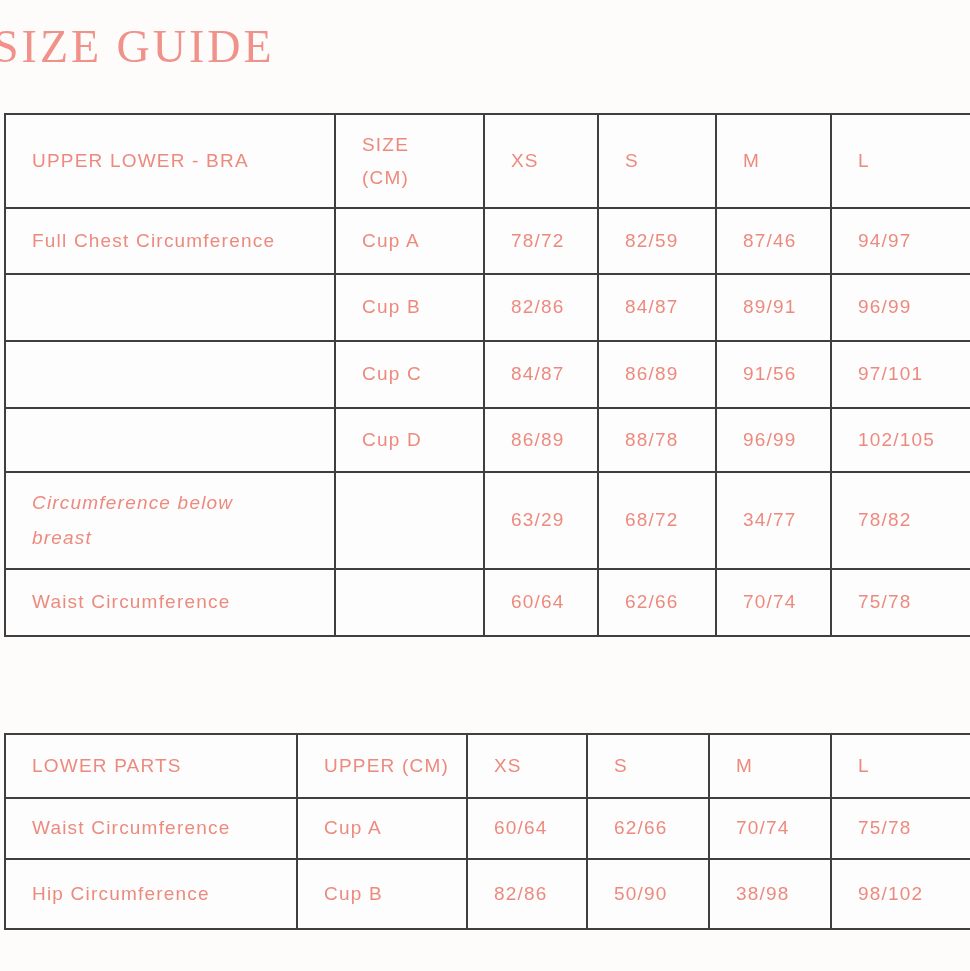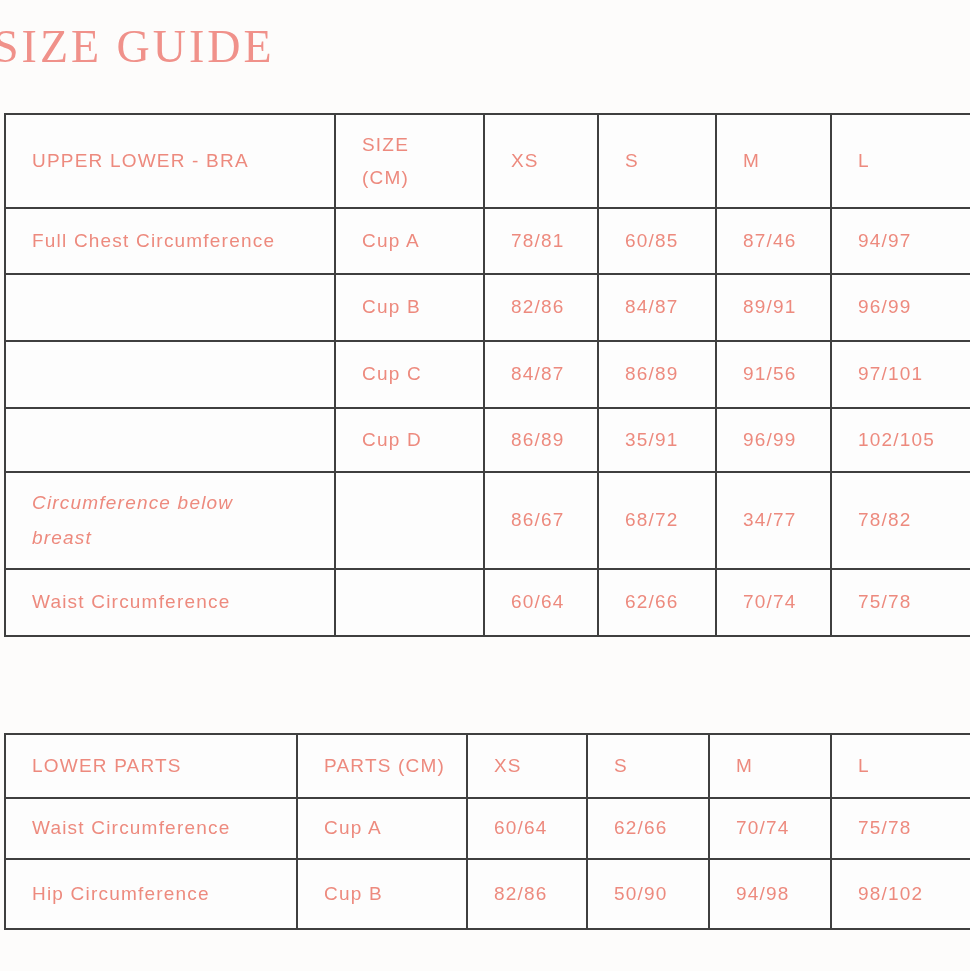--- a/index.html
+++ b/index.html
@@ -90,22 +90,22 @@
           <span>(CM)</span>
         </td>
         <td>XS</td>
         <td>S</td>
         <td>M</td>
         <td>L</td>
       </tr>
       <tr class="r-cupa">
         <td>Full Chest Circumference</td>
         <td>Cup A</td>
-        <td>78/81</td>
-        <td>60/85</td>
+        <td>78/72</td>
+        <td>82/59</td>
         <td>87/46</td>
         <td>94/97</td>
       </tr>
       <tr class="r-cupb">
         <td></td>
         <td>Cup B</td>
         <td>82/86</td>
         <td>84/87</td>
         <td>89/91</td>
         <td>96/99</td>
@@ -115,30 +115,30 @@
         <td>Cup C</td>
         <td>84/87</td>
         <td>86/89</td>
         <td>91/56</td>
         <td>97/101</td>
       </tr>
       <tr class="r-cupd">
         <td></td>
         <td>Cup D</td>
         <td>86/89</td>
-        <td>35/91</td>
+        <td>88/78</td>
         <td>96/99</td>
         <td>102/105</td>
       </tr>
       <tr class="r-below">
         <td>
             <div class="wrap-narrow">Circumference below breast</div>
           </td>
         <td></td>
-        <td>86/67</td>
+        <td>63/29</td>
         <td>68/72</td>
         <td>34/77</td>
         <td>78/82</td>
       </tr>
       <tr class="r-waist">
         <td>Waist Circumference</td>
         <td></td>
         <td>60/64</td>
         <td>62/66</td>
         <td>70/74</td>
@@ -152,38 +152,38 @@
       <col style="width:292px">
         <col style="width:170px">
         <col style="width:120px">
       <col style="width:122px">
         <col style="width:122px">
         <col style="width:210px">
     </colgroup>
     <tbody>
       <tr class="r-head">
         <td>LOWER PARTS</td>
-        <td>PARTS (CM)</td>
+        <td>UPPER (CM)</td>
         <td>XS</td>
         <td>S</td>
         <td>M</td>
         <td>L</td>
       </tr>
       <tr class="r-waist">
         <td>Waist Circumference</td>
         <td>Cup A</td>
         <td>60/64</td>
         <td>62/66</td>
         <td>70/74</td>
         <td>75/78</td>
       </tr>
       <tr class="r-hip">
         <td>Hip Circumference</td>
         <td>Cup B</td>
         <td>82/86</td>
         <td>50/90</td>
-        <td>94/98</td>
+        <td>38/98</td>
         <td>98/102</td>
       </tr>
     </tbody>
   </table>
 
 </div>
 
 </body></html>

